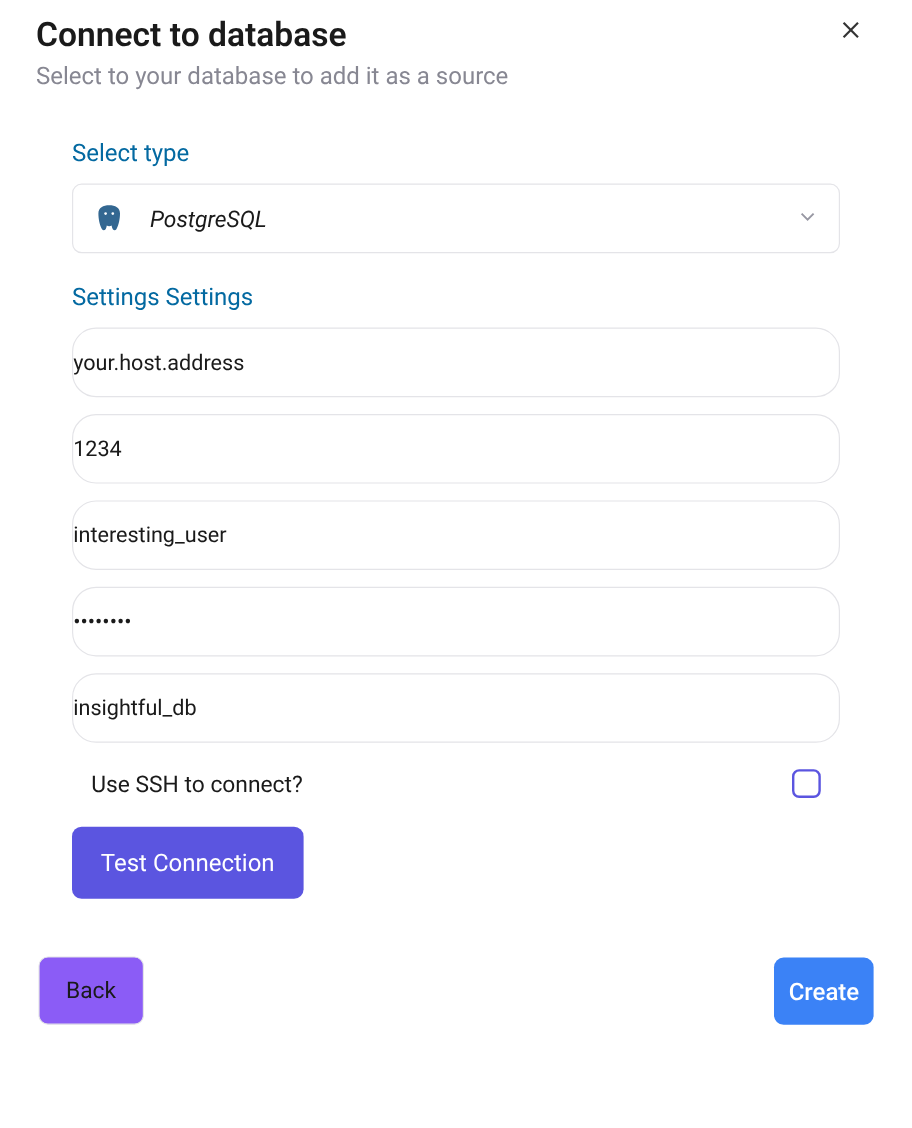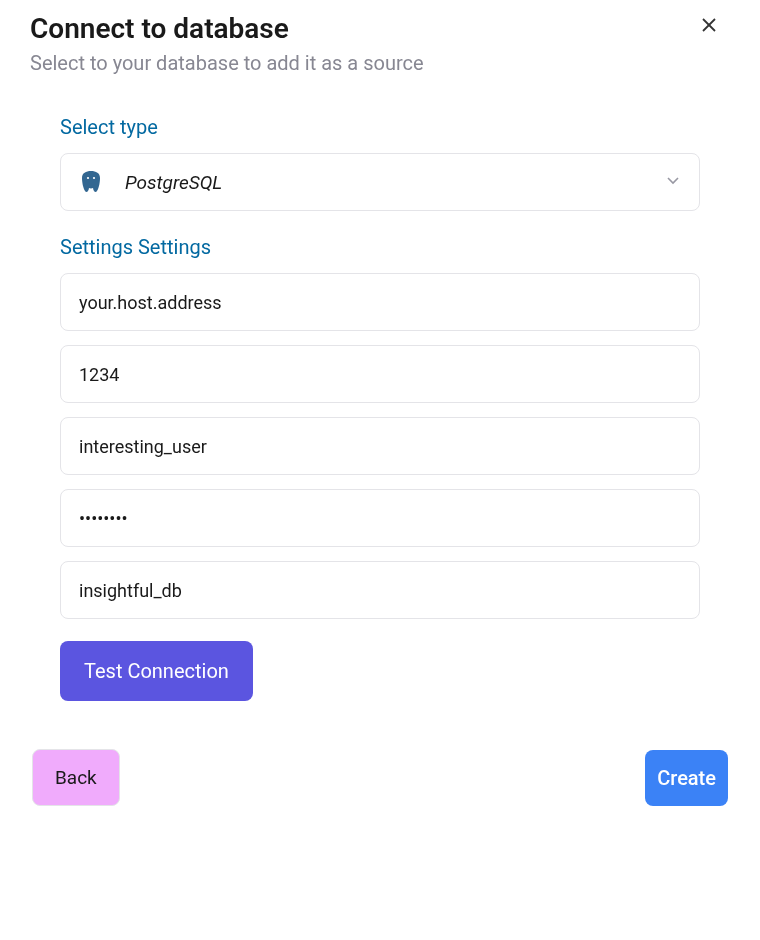--- a/index.html
+++ b/index.html
@@ -84,22 +84,22 @@
     .input-group {
       display: flex;
       flex-direction: column;
       gap: 14px;
       margin-bottom: 22px;
     }
     .text-input {
       width: 100%;
       height: 58px;
       border: 1px solid #e4e4e8;
-      border-radius: 8px;
-      padding: 0 18px;
+      border-radius: 20px;
+      padding: 0 0;
       font-size: 18px;
       color: #1a1a1a;
       background: #ffffff;
       outline: none;
     }
     .text-input::placeholder {
       color: #5a5a60;
     }
     .ssh-row {
       display: flex;
@@ -131,21 +131,21 @@
       cursor: pointer;
     }
     .footer {
       display: flex;
       justify-content: space-between;
       align-items: center;
       margin-top: 48px;
       padding: 0 2px;
     }
     .back-button {
-      background: #f0abfc;
+      background: #8b5cf6;
       color: #1a1a1a;
       border: 1px solid #e4e4e8;
       border-radius: 8px;
       padding: 16px 22px;
       font-size: 19px;
       font-weight: 400;
       cursor: pointer;
     }
     .create-button {
       background: #3b82f6;
@@ -199,20 +199,24 @@
   <div class="section-label">Settings Settings</div>
 
   <div class="input-group">
     <input class="text-input" type="text" value="your.host.address" style="">
     <input class="text-input" type="text" value="1234" style="">
     <input class="text-input" type="text" value="interesting_user" style="">
     <input class="text-input" type="text" value="••••••••" style="">
     <input class="text-input" type="text" value="insightful_db" style="">
   </div>
 
+  <div class="ssh-row">
+    <span class="ssh-label">Use SSH to connect?</span>
+    <div class="checkbox"></div>
+  </div>
 
   <button class="test-button">Test Connection</button>
 
 </div>
 
 <div class="footer">
   <button class="back-button">Back</button>
   <button class="create-button">Create</button>
 </div>
 

